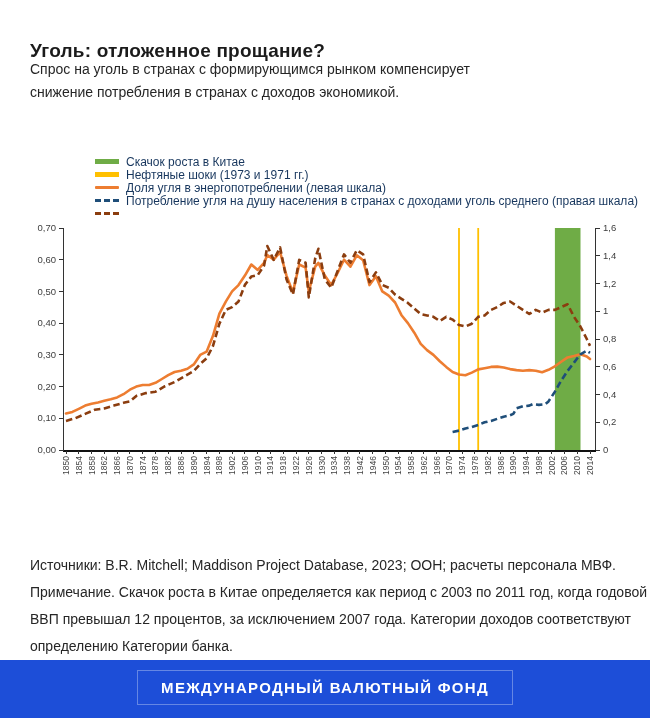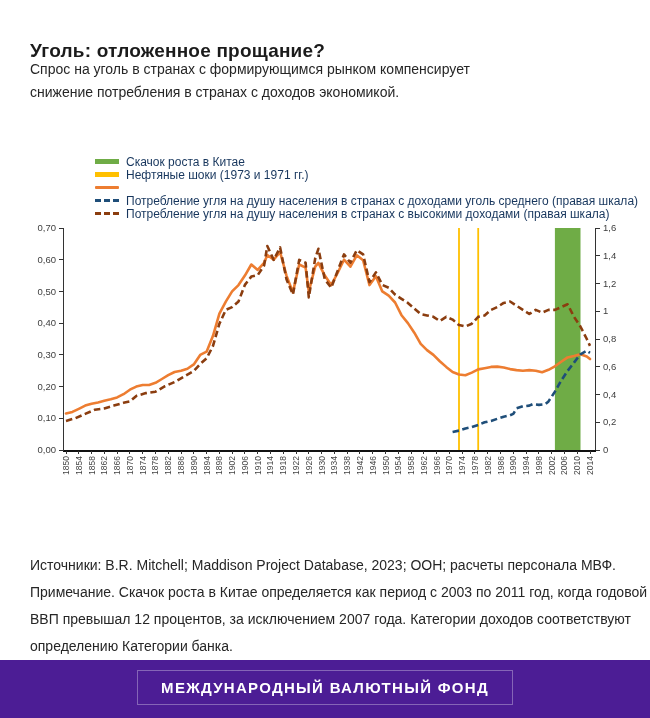--- a/index.html
+++ b/index.html
@@ -54,28 +54,28 @@
       <div class="legend-row">
         <span class="marker band" style="background: rgb(111, 172, 70);"></span>
         <span class="legend-label">Скачок роста в Китае</span>
       </div>
       <div class="legend-row">
         <span class="marker band" style="background: rgb(255, 192, 0);"></span>
         <span class="legend-label">Нефтяные шоки (1973 и 1971 гг.)</span>
       </div>
       <div class="legend-row">
         <span class="marker line" style="background: rgb(237, 125, 49);"></span>
+        <span class="legend-label">Доля угля в энергопотреблении (левая шкала)</span>
       </div>
       <div class="legend-row">
         <span class="marker dashed" style="background: repeating-linear-gradient(90deg, rgb(31, 78, 121) 0px, rgb(31, 78, 121) 6px, transparent 6px, transparent 9px);"></span>
         <span class="legend-label">Потребление угля на душу населения в странах с доходами уголь среднего (правая шкала)</span>
       </div>
       <div class="legend-row">
         <span class="marker dashed" style="background: repeating-linear-gradient(90deg, rgb(139, 61, 15) 0px, rgb(139, 61, 15) 6px, transparent 6px, transparent 9px);"></span>
-        <span class="legend-label">Потребление угля на душу населения в странах с высокими доходами (правая шкала)</span>
       </div>
     </div>
   <svg class="plot" width="650" height="380" viewBox="0 0 650 380" xmlns="http://www.w3.org/2000/svg">
       <rect x="554.9" y="88" width="25.6" height="222" fill="#6FAC46"></rect>
       <line x1="459.0" y1="88" x2="459.0" y2="310" stroke="#FFC000" stroke-width="1.8"></line>
       <line x1="478.2" y1="88" x2="478.2" y2="310" stroke="#FFC000" stroke-width="1.8"></line>
       <line x1="63.5" y1="88" x2="63.5" y2="310.5" stroke="#333" stroke-width="1" shape-rendering="crispEdges"></line>
       <line x1="595.5" y1="88" x2="595.5" y2="310.5" stroke="#333" stroke-width="1" shape-rendering="crispEdges"></line>
       <line x1="63" y1="310.5" x2="596" y2="310.5" stroke="#111" stroke-width="2" shape-rendering="crispEdges"></line>
       <line x1="59" y1="310" x2="63.5" y2="310" stroke="#333" stroke-width="1" shape-rendering="crispEdges"></line>
@@ -202,17 +202,17 @@
     </svg>
 </div>
 
 <div class="footnote">
   <div>Источники: B.R. Mitchell; Maddison Project Database, 2023; ООН; расчеты персонала МВФ.</div>
   <div>Примечание. Скачок роста в Китае определяется как период с 2003 по 2011 год, когда годовой рост</div>
   <div>ВВП превышал 12 процентов, за исключением 2007 года. Категории доходов соответствуют</div>
   <div>определению Категории банка.</div>
 </div>
 
-<div class="footer" style="background: #4c1d95;">
+<div class="footer" style="background: #1d4ed8;">
   <div class="footer-box">
     <span class="footer-label">МЕЖДУНАРОДНЫЙ ВАЛЮТНЫЙ ФОНД</span>
   </div>
 </div>
 
 </body></html>

